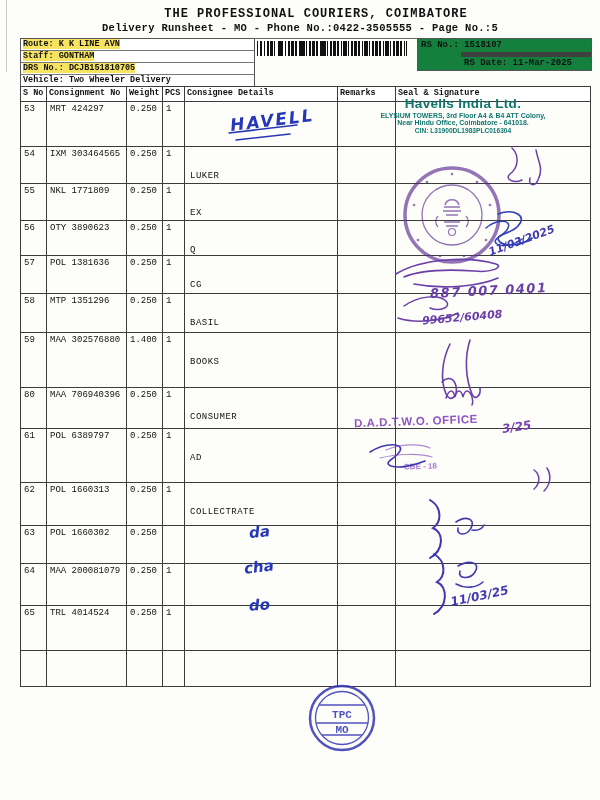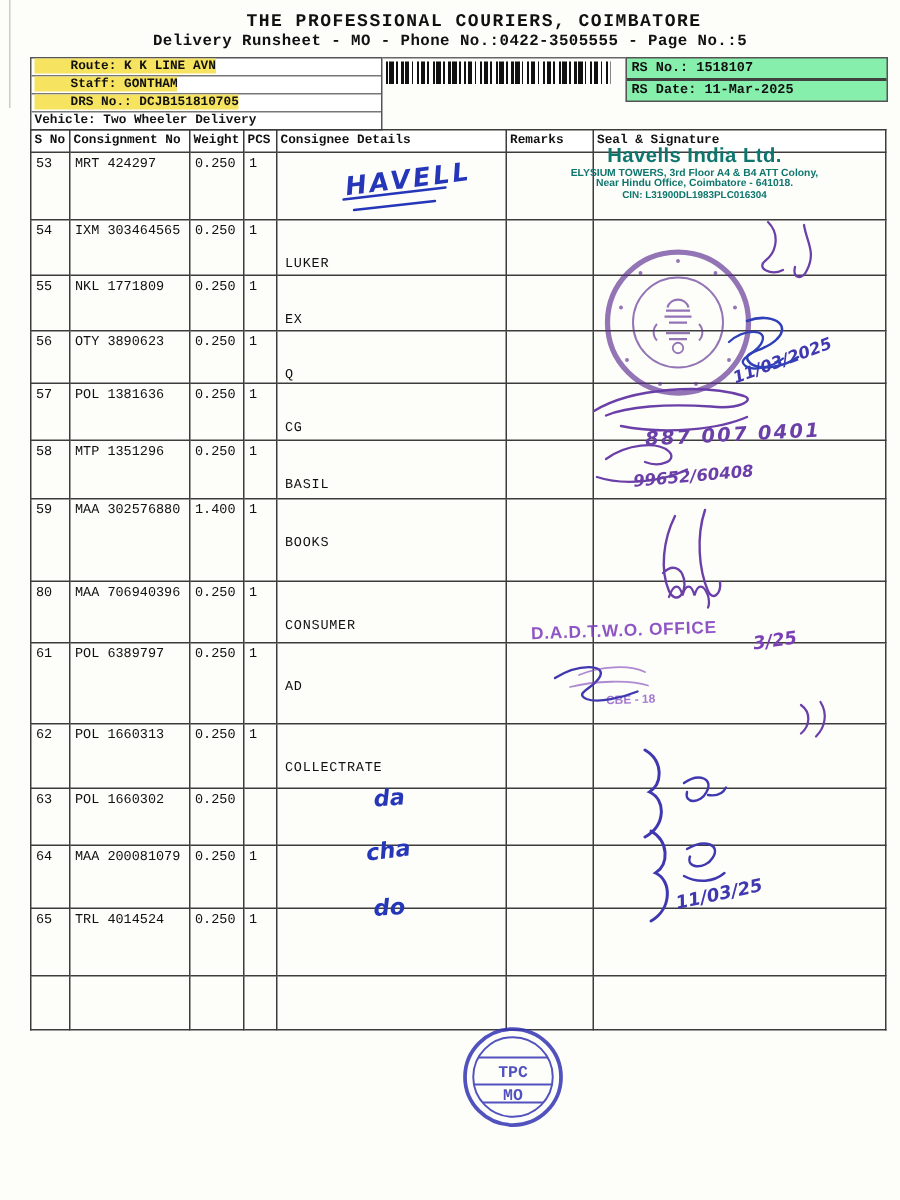--- a/index.html
+++ b/index.html
@@ -7,24 +7,24 @@
         font-family:"Liberation Mono","DejaVu Sans Mono",monospace;color:#111;}
   .artifact{position:absolute;left:6px;top:0;width:1px;height:72px;background:#9a9a9a;opacity:.5;}
   .title{position:absolute;top:7px;left:16px;width:100%;text-align:center;
          font-size:12px;font-weight:bold;letter-spacing:1px;}
   .subtitle{position:absolute;top:22px;left:0;width:100%;text-align:center;
             font-size:10.5px;font-weight:bold;letter-spacing:.3px;}
   .hr-top{position:absolute;left:20px;top:38px;width:570px;border-top:1px solid #666;}
   .info-box{position:absolute;left:20px;top:38px;width:233px;border:1px solid #555;background:#fff;}
   .info-line{height:11px;line-height:11px;font-size:8.5px;font-weight:bold;padding:0 2px;white-space:nowrap;}
   .info-line + .info-line{border-top:1px solid #777;}
-  .hl{background:#f6e35f;padding-left:24px;}
-  .rs-box{position:absolute;left:417px;top:38px;width:173px;border:1px solid #555;background:#86efac;}
+  .hl{background:#f6e35f;}
+  .rs-box{position:absolute;left:417px;top:38px;width:173px;border:1px solid #555;background:#15803d;}
   .rs-line{height:13px;line-height:13px;font-size:9px;font-weight:bold;padding:0 3px;white-space:nowrap;}
-  .rs-line + .rs-line{border-top:2px solid #404040;}
+  .rs-line + .rs-line{border-top:5px solid #404040;margin-left:43px;}
   .barcode{position:absolute;left:257px;top:41px;width:150px;height:15px;
     background:repeating-linear-gradient(90deg,#111 0 1.5px,#fff 1.5px 2.5px,#111 2.5px 5.5px,#fff 5.5px 7px,#111 7px 8px,#fff 8px 10.5px);}
   table.sheet{position:absolute;left:20px;top:86px;width:570px;border-collapse:collapse;table-layout:fixed;}
   .sheet th,.sheet td{border:1px solid #3c3c3c;vertical-align:top;overflow:hidden;}
   .sheet th{font-size:8.5px;font-weight:bold;text-align:left;padding:1px 2px;height:12px;background:#fff;}
   .sheet td{font-size:9px;padding:2px 2px 0 3px;white-space:nowrap;}
   td.consignee{padding-top:24px;padding-left:5px;letter-spacing:.5px;}
   .ink{position:absolute;font-family:"DejaVu Sans",sans-serif;font-style:italic;font-weight:bold;
        white-space:nowrap;pointer-events:none;}
   .stamp-havells{position:absolute;left:371px;top:96px;width:184px;text-align:center;color:#0f766e;

